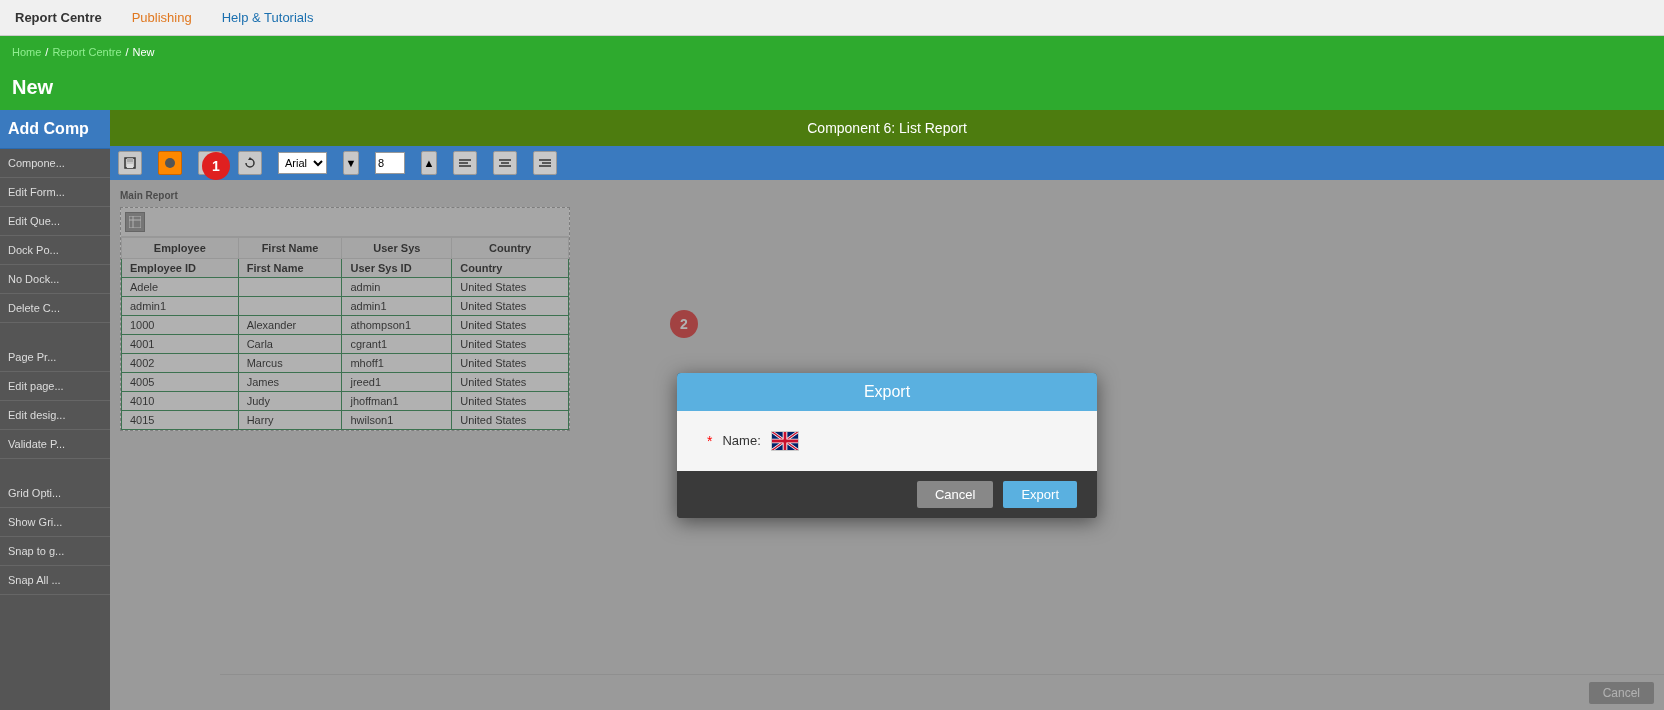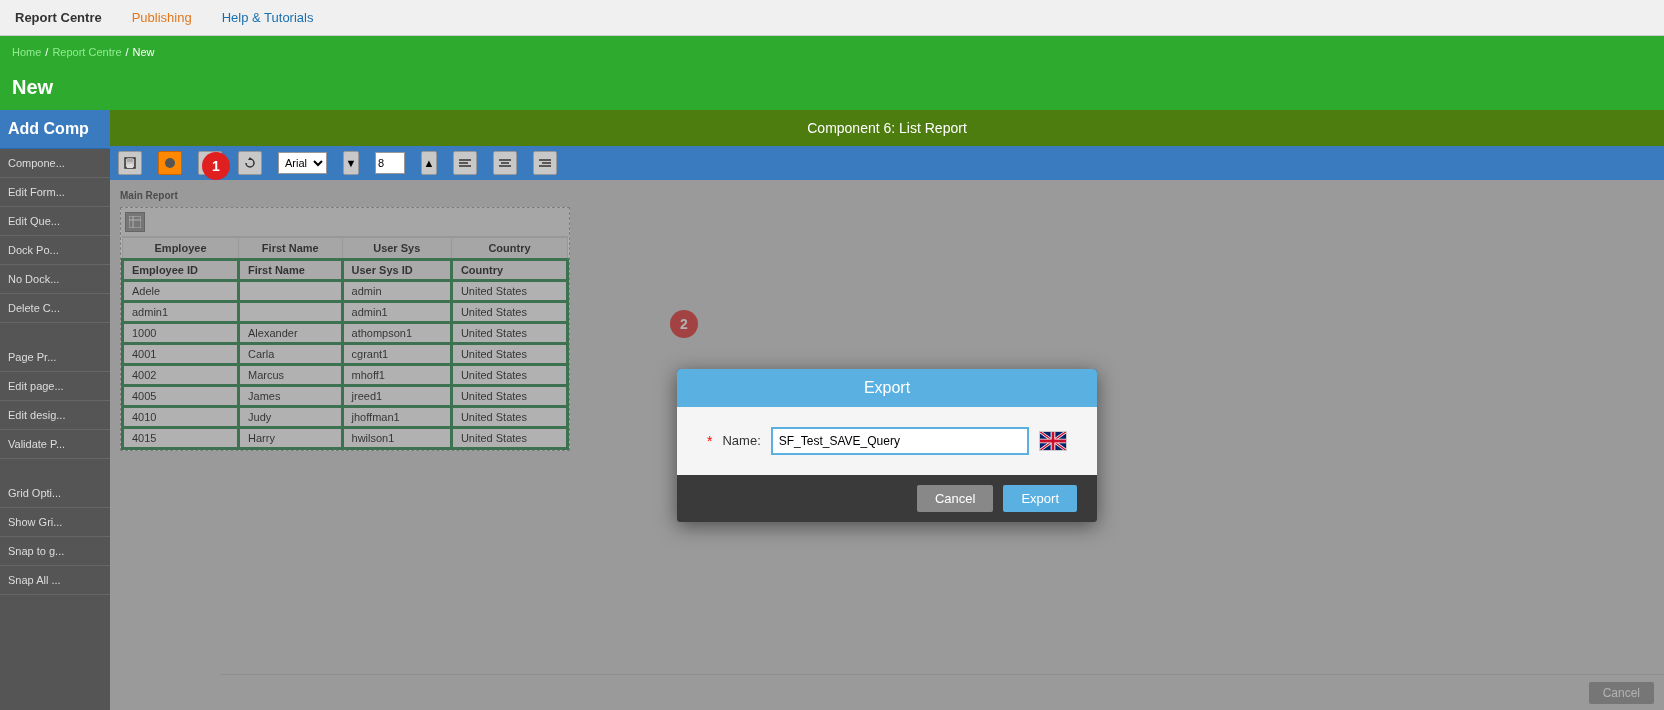--- a/index.html
+++ b/index.html
@@ -175,21 +175,21 @@
       font-size: 11px;
     }
     .report-table th {
       background: #e8e8e8;
       border: 1px solid #ccc;
       padding: 4px 8px;
       text-align: center;
       font-weight: bold;
     }
     .report-table td {
-      border: 3px solid #15803d;
+      border: 1px solid #15803d;
       padding: 3px 8px;
       background: #fff;
     }
     .report-table tr.header-row td {
       background: #f0f0f0;
       font-weight: bold;
     }
 
     
     .badge {
@@ -508,21 +508,20 @@
 
       
       <div class="modal-overlay">
         <div class="export-dialog">
           <div class="export-dialog-header">
             <span>Export</span>
           </div>
           <div class="export-dialog-body">
             <span class="export-required">*</span>
             <span class="export-label">Name:</span>
-            <input type="text" class="export-input" value="SF_Test_SAVE_Query" style="">
 
             <div class="flag-icon">
               <div style="background:#012169; flex:1; position:relative;">
                 <div style="position:absolute; top:0; left:0; right:0; bottom:0; display:flex; align-items:center; justify-content:center;">
                   <svg width="28" height="20" viewBox="0 0 28 20">
                     <rect width="28" height="20" fill="#012169"></rect>
                     <line x1="0" y1="0" x2="28" y2="20" stroke="#fff" stroke-width="3"></line>
                     <line x1="28" y1="0" x2="0" y2="20" stroke="#fff" stroke-width="3"></line>
                     <line x1="0" y1="0" x2="28" y2="20" stroke="#C8102E" stroke-width="1.5"></line>
                     <line x1="28" y1="0" x2="0" y2="20" stroke="#C8102E" stroke-width="1.5"></line>

